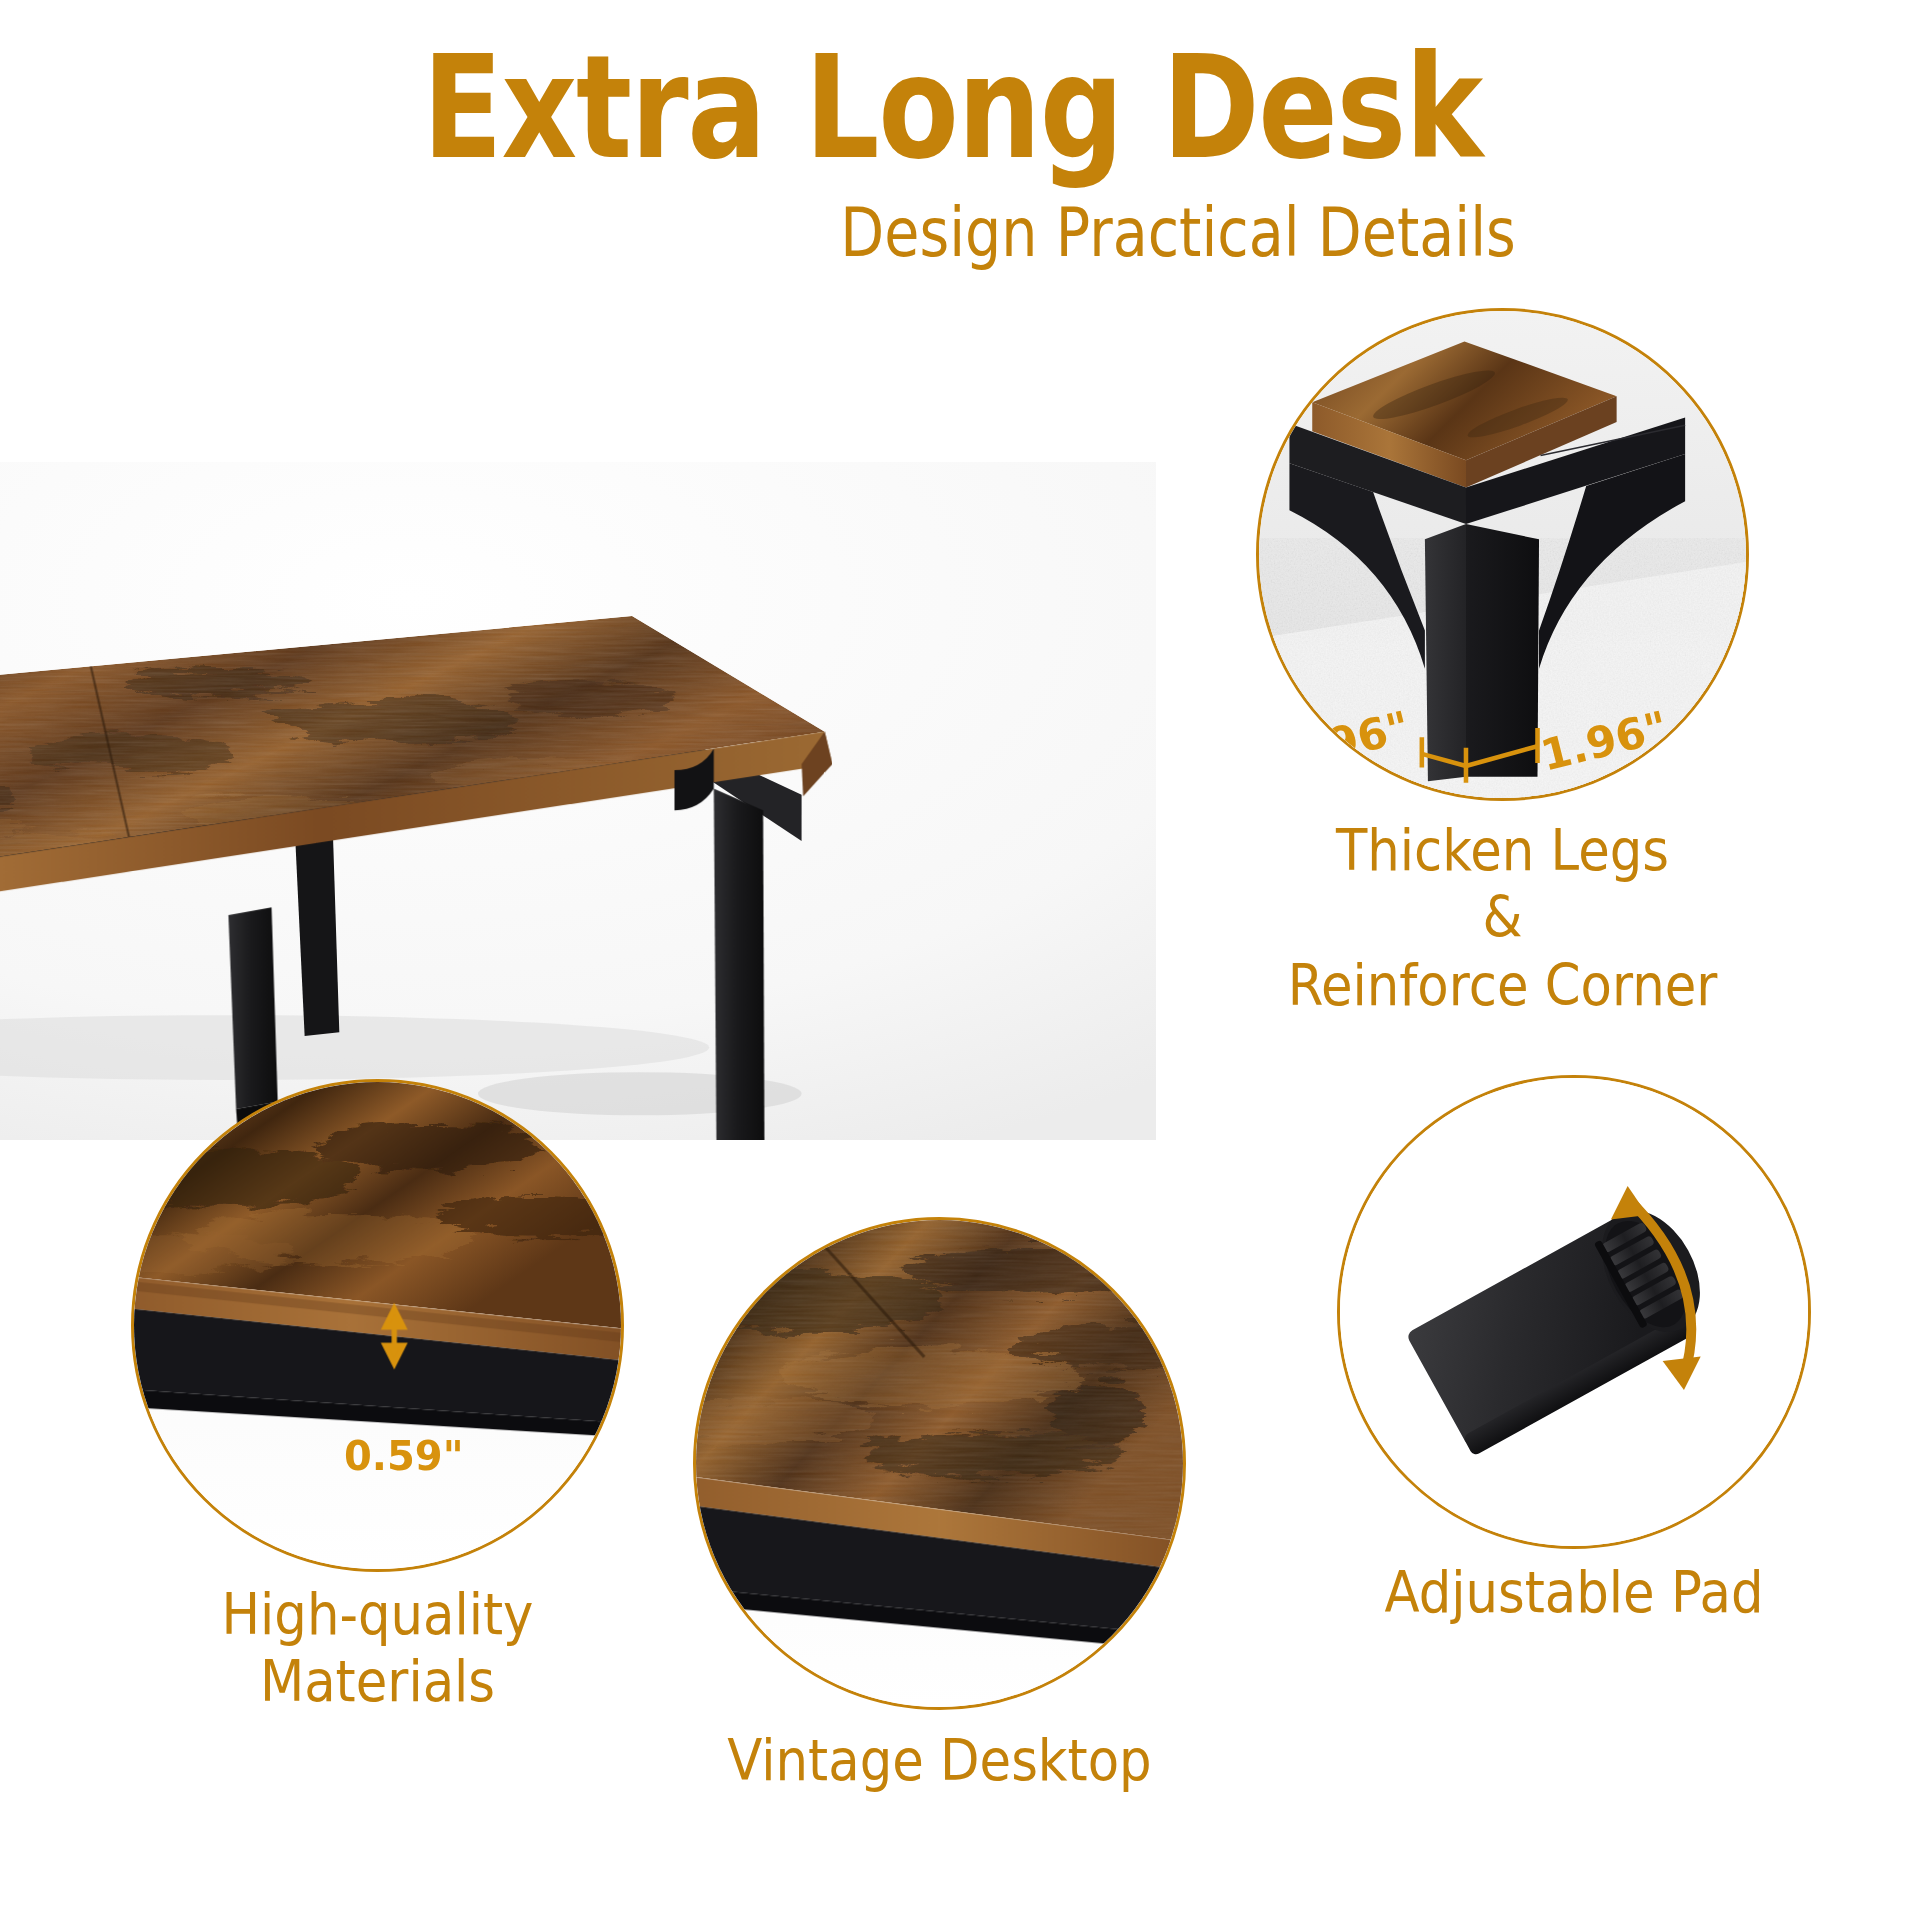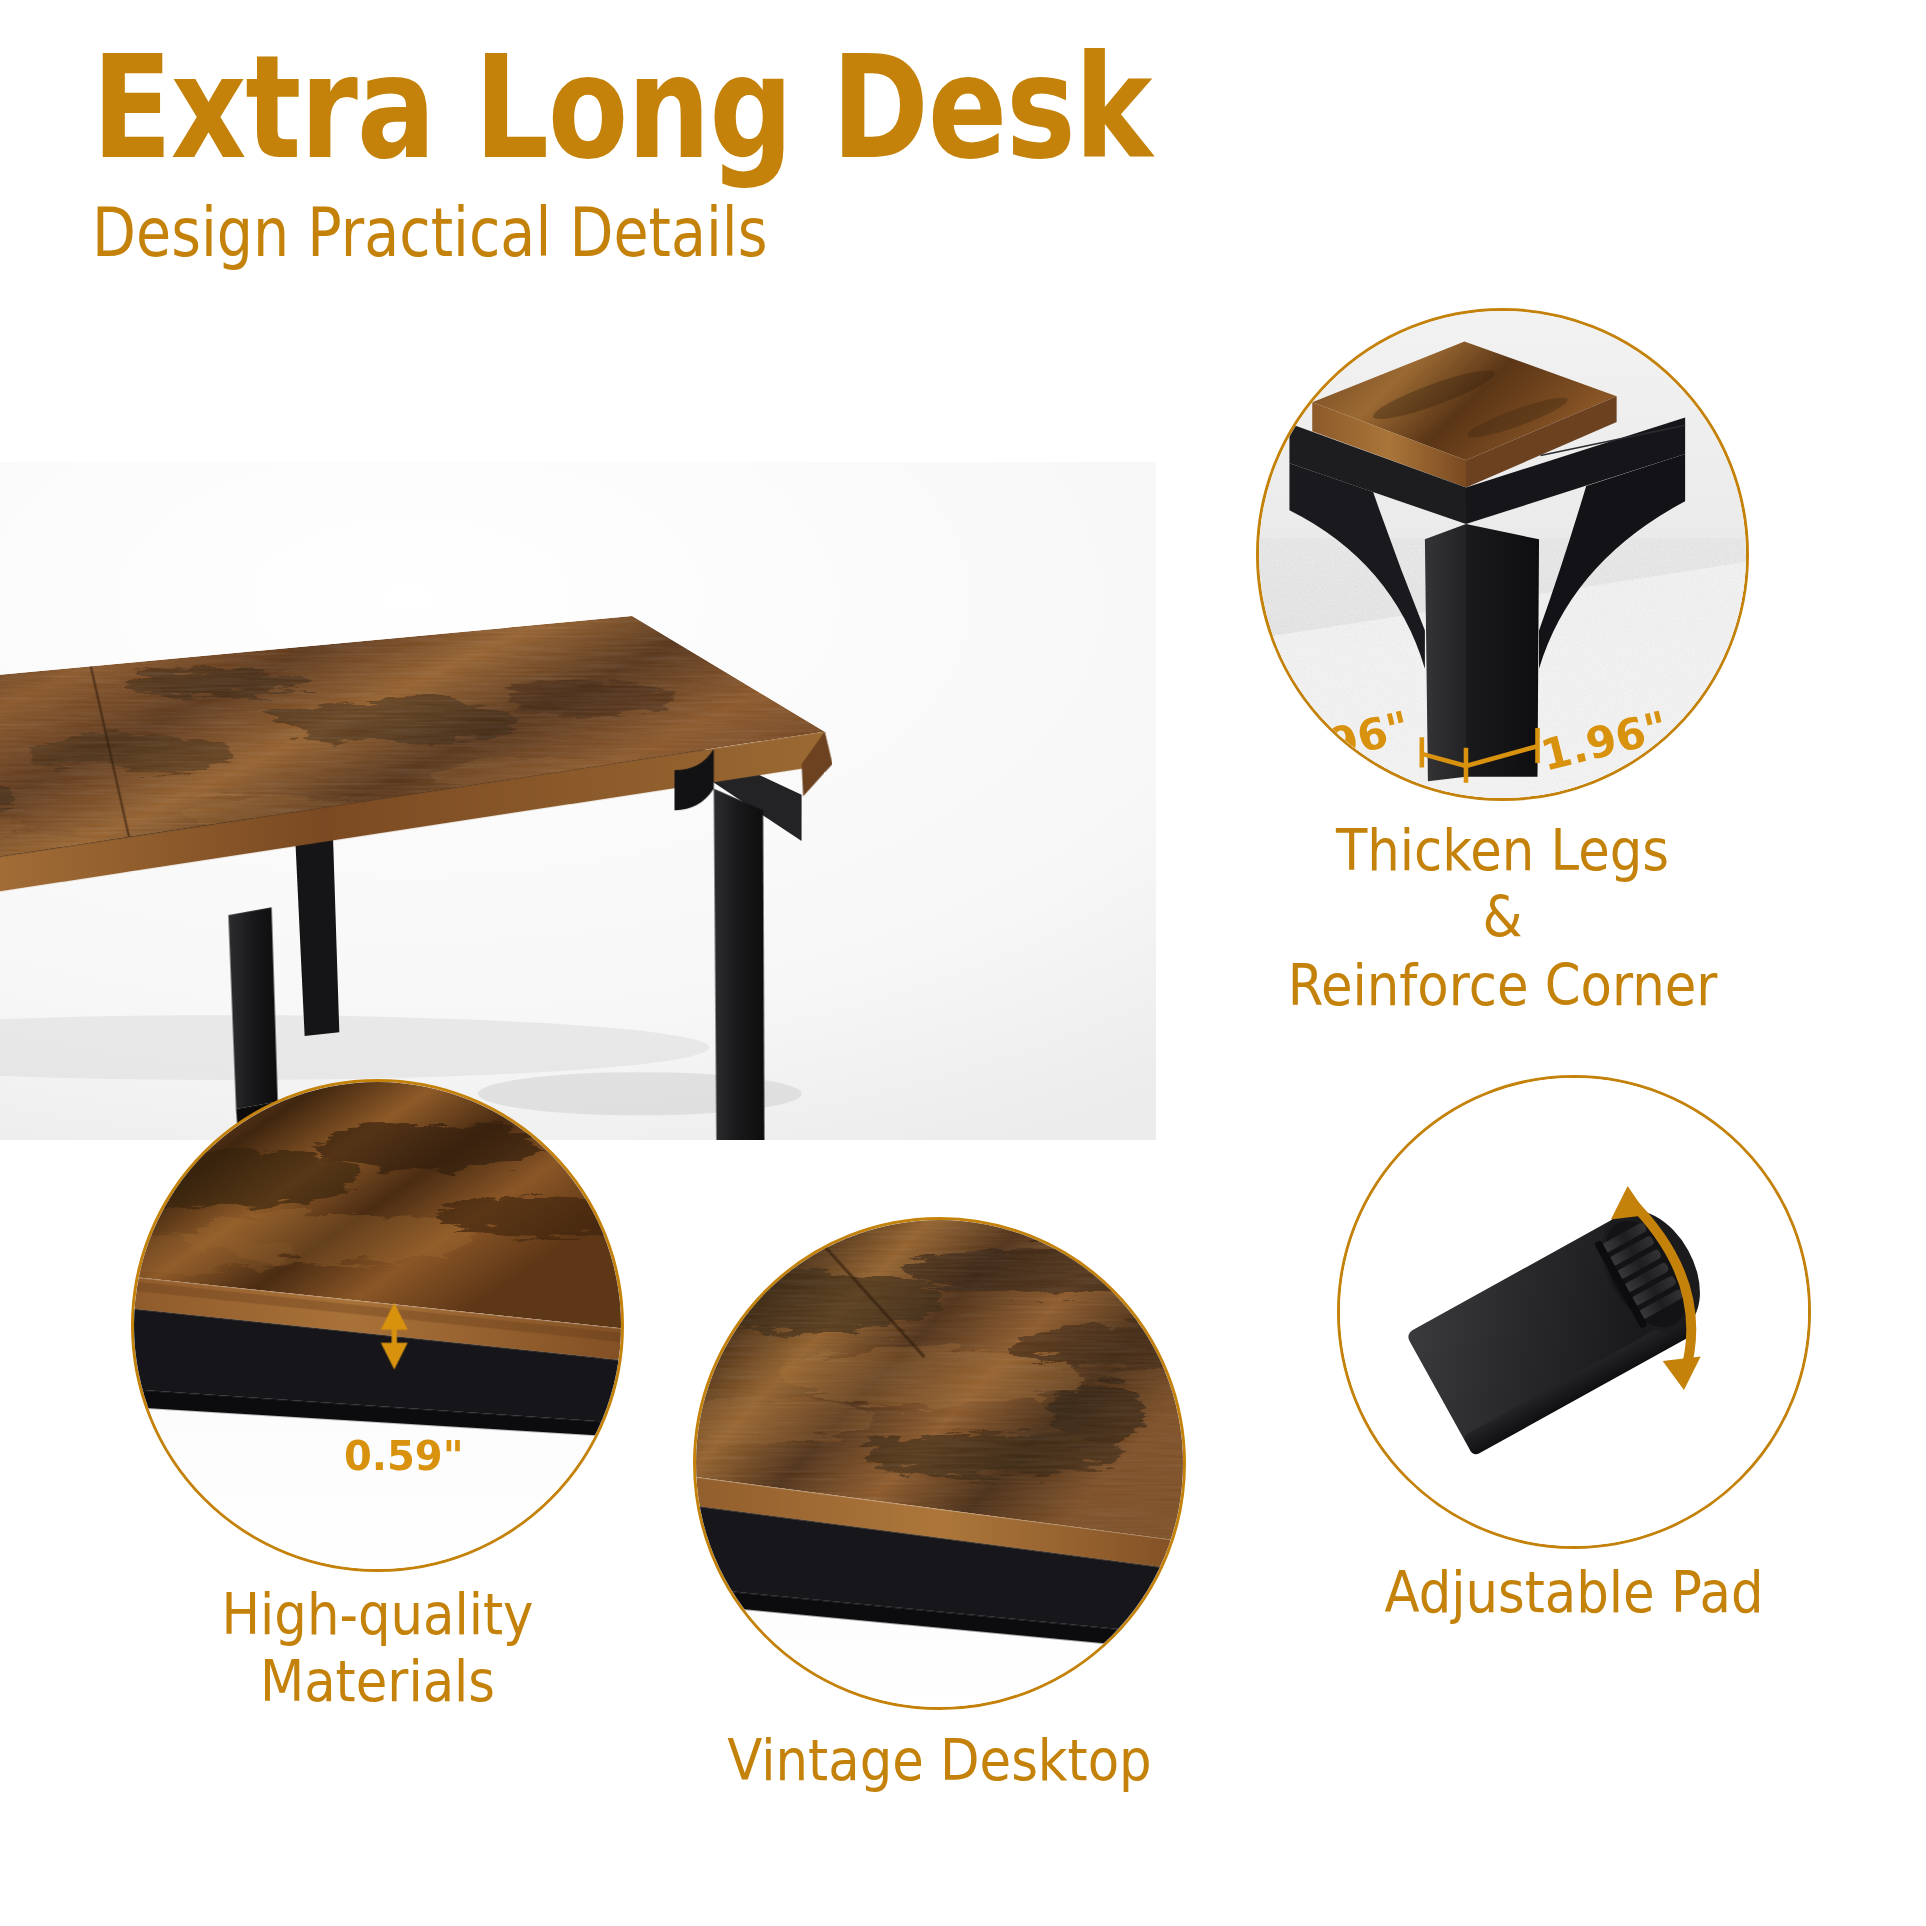--- a/index.html
+++ b/index.html
@@ -3,21 +3,21 @@
 <meta charset="utf-8">
 <style>
   * { margin:0; padding:0; box-sizing:border-box; }
   html,body { width:1926px; height:1926px; background:#ffffff; }
   body {
     font-family:"Liberation Sans", sans-serif;
     position:relative; overflow:hidden;
   }
 
   
-  #header { position:absolute; left:92px; top:31px; width:1695px; }
+  #header { position:absolute; left:92px; top:31px; width:1695px;text-align:right; }
   #title {
     font-family:"DejaVu Sans", sans-serif;
     font-weight:bold;
     font-size:143px;
     line-height:1.08;
     letter-spacing:-1.5px;
     color:#c4820a;
     transform:scaleX(0.82);
     transform-origin:left center;
     white-space:nowrap;

